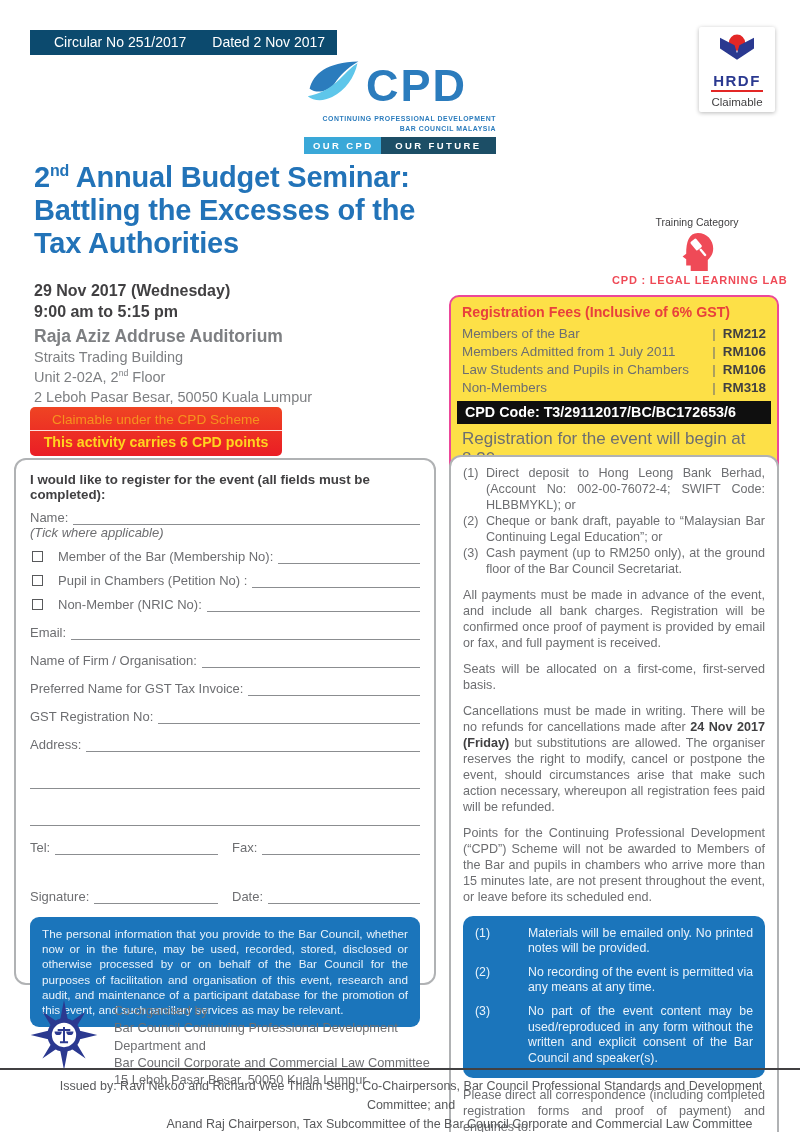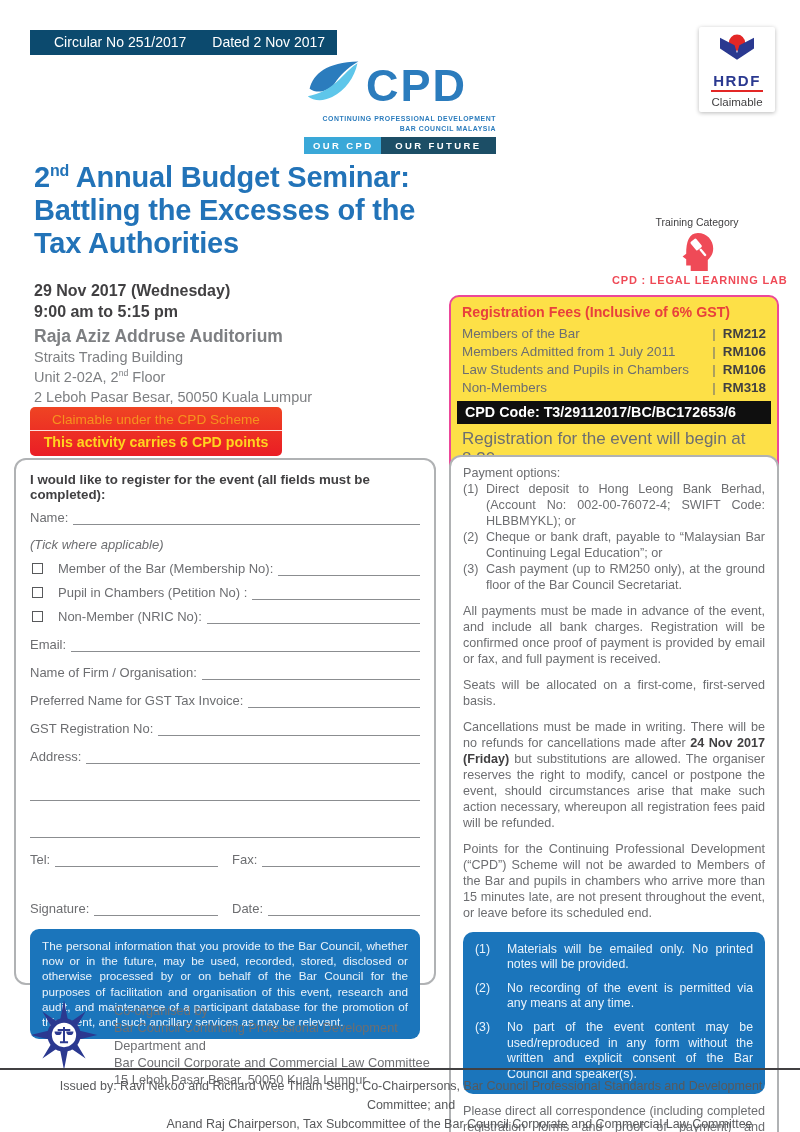--- a/index.html
+++ b/index.html
@@ -52,39 +52,39 @@
   .banner-l1 { color:#f6921e; font-size:13.6px; padding:5px 4px 3px 4px; border-bottom:1.5px solid rgba(255,255,255,0.85); }
   .banner-l2 { color:#ffd41f; font-weight:bold; font-size:14.2px; padding:3px 4px 6px 4px; }
 
   
   .form-box { position:absolute; left:14px; top:458px; width:422px; height:527px; border:2px solid #b0b2b4; border-radius:12px; padding:12px 14px; font-size:13px; color:#6d6e71; background:#fff; }
   .f-title { color:#414042; font-weight:bold; font-size:13.3px; }
   .field { display:flex; align-items:flex-end; }
   .fl { white-space:nowrap; padding-right:5px; }
   .wline { flex:1; border-bottom:1.2px solid #8b8d90; height:15px; }
   .mt8{margin-top:8px;} .mt12{margin-top:12px;} .mt13{margin-top:13px;} .mt14{margin-top:14px;} .mt22{margin-top:22px;} .mt34{margin-top:34px;}
-  .tick-note { font-style:italic; margin-top:12px; }
+  .tick-note { font-style:italic; margin-top:0; }
   .cb-row { display:flex; align-items:flex-end; margin-top:9px; }
   .cb { width:11px; height:11px; border:1.6px solid #58595b; margin:0 15px 2px 2px; flex:none; }
   .two-col { display:flex; gap:14px; }
   .two-col .field { flex:1; }
   .privacy { margin-top:13px; background:#1b75bb; border-radius:9px; padding:9px 12px 10px 12px; color:#eaf3fb; font-size:11.7px; line-height:1.3; text-align:justify; }
 
   
   .info-box { position:absolute; left:449px; top:455px; width:330px; border:2px solid #b0b2b4; border-radius:12px; padding:9px 12px 11px 12px; font-size:12.6px; color:#6d6e71; line-height:1.27; text-align:justify; background:#fff; }
   .opt { display:flex; }
   .opt-num { width:23px; flex:none; }
   .opt-text { flex:1; }
   .ib-para { margin-top:10px; }
   .bold-dark { font-weight:bold; color:#414042; }
   .notes { margin-top:10px; background:#1b75bb; border-radius:10px; padding:10px 12px 12px 12px; color:#eaf3fb; font-size:12.3px; }
   .note-row { display:flex; margin-top:8px; }
   .note-row:first-child { margin-top:0; }
   .note-num { width:32px; flex:none; }
-  .note-text { flex:1; }
+  .note-text { flex:1;margin-left:21px; }
 
   
   .coorg { position:absolute; left:28px; top:997px; width:440px; display:flex; gap:14px; }
   .coorg-text { font-size:12.8px; color:#6d6e71; line-height:1.35; padding-top:5px; }
   .divider { position:absolute; left:0; right:0; top:1068px; border-top:2px solid #414042; }
   .issued { position:absolute; left:28px; top:1077px; width:766px; font-size:12.5px; color:#58595b; line-height:1.5;text-align:center; }
   .issued-l2 { padding-left:97px; }
 </style>
 </head>
 <body>
@@ -266,21 +266,20 @@
       <div class="field">
         <span class="fl">Date:</span>
         <span class="wline"></span>
       </div>
     </div>
 
     <div class="privacy">The personal information that you provide to the Bar Council, whether now or in the future, may be used, recorded, stored, disclosed or otherwise processed by or on behalf of the Bar Council for the purposes of facilitation and organisation of this event, research and audit, and maintenance of a participant database for the promotion of this event, and such ancillary services as may be relevant.</div>
   </div>
 
   <div class="info-box">
-    <div>Payment options:</div>
     <div class="opt">
       <span class="opt-num">(1)</span>
       <span class="opt-text">Direct deposit to Hong Leong Bank Berhad, (Account No: 002-00-76072-4; SWIFT Code: HLBBMYKL); or</span>
     </div>
     <div class="opt">
       <span class="opt-num">(2)</span>
       <span class="opt-text">Cheque or bank draft, payable to “Malaysian Bar Continuing Legal Education”; or</span>
     </div>
     <div class="opt">
       <span class="opt-num">(3)</span>

